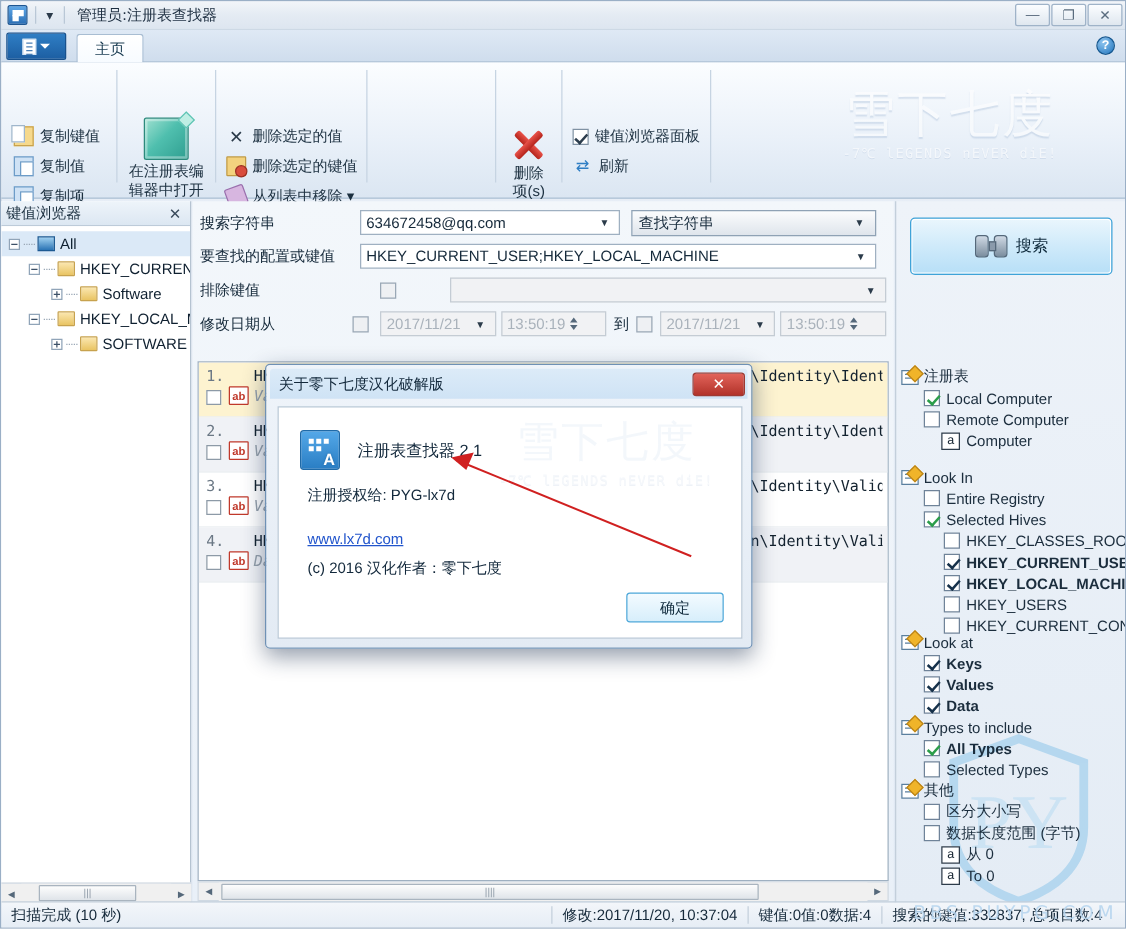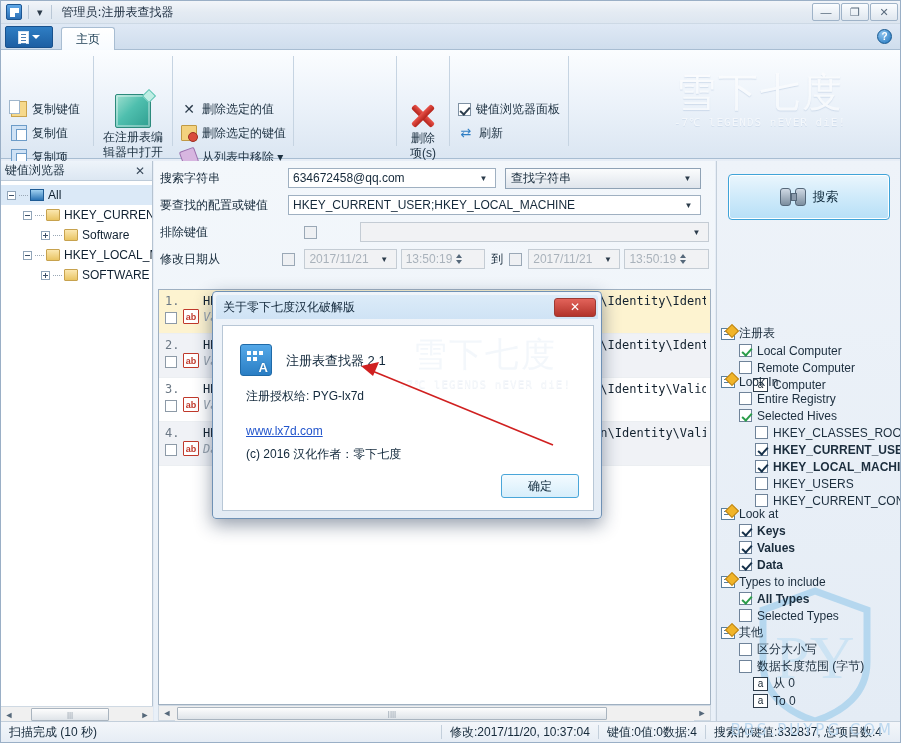--- a/index.html
+++ b/index.html
@@ -670,21 +670,21 @@
           <i class="r"></i>
         </span>
       <span class="sbtn-label">搜索</span>
     </div>
 
     <svg class="shield-wm" viewBox="0 0 120 140">
       <path d="M60 5 L112 24 L112 76 C112 108 88 126 60 135 C32 126 8 108 8 76 L8 24 Z" fill="none" stroke="#8ec6ea" stroke-width="7"></path>
       <text x="60" y="92" font-family="Liberation Serif, serif" font-size="62" fill="#a9d6f0" text-anchor="middle" opacity="0.75">PY</text>
     </svg>
 
-    <div class="optgroup" style="top:132px;margin-top:32px;">
+    <div class="optgroup" style="top:132px;">
       <div class="ghead">
         <span class="gicon"></span>
         <span>注册表</span>
       </div>
       <div class="orow" style="padding-left:18px;">
         <span class="cb checked green"></span>
         <span>Local Computer</span>
       </div>
       <div class="orow" style="padding-left:18px;">
         <span class="cb"></span>

